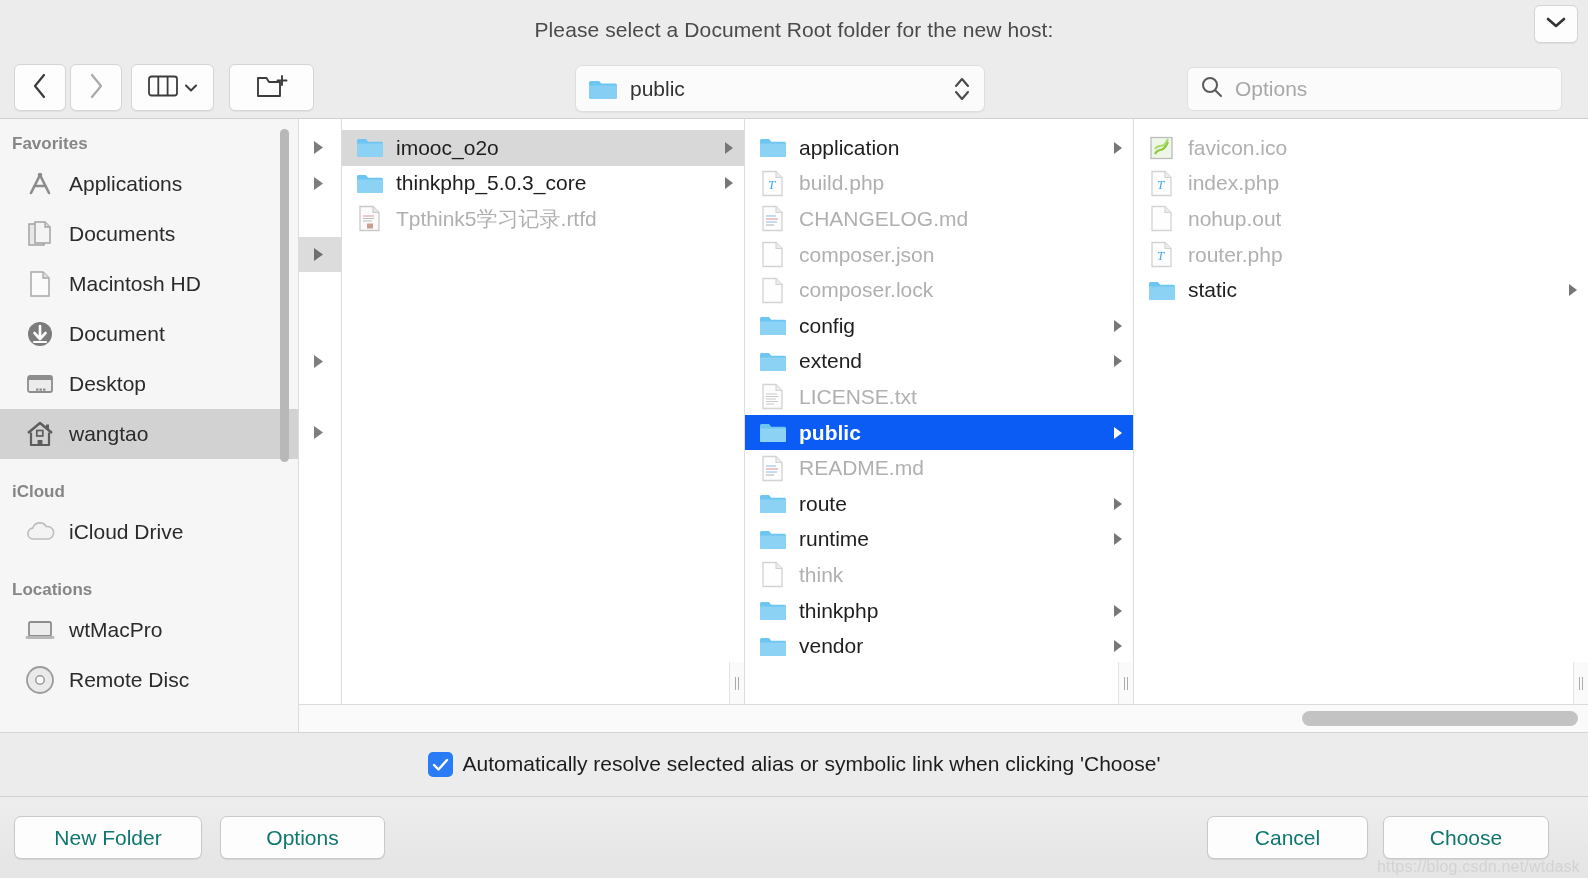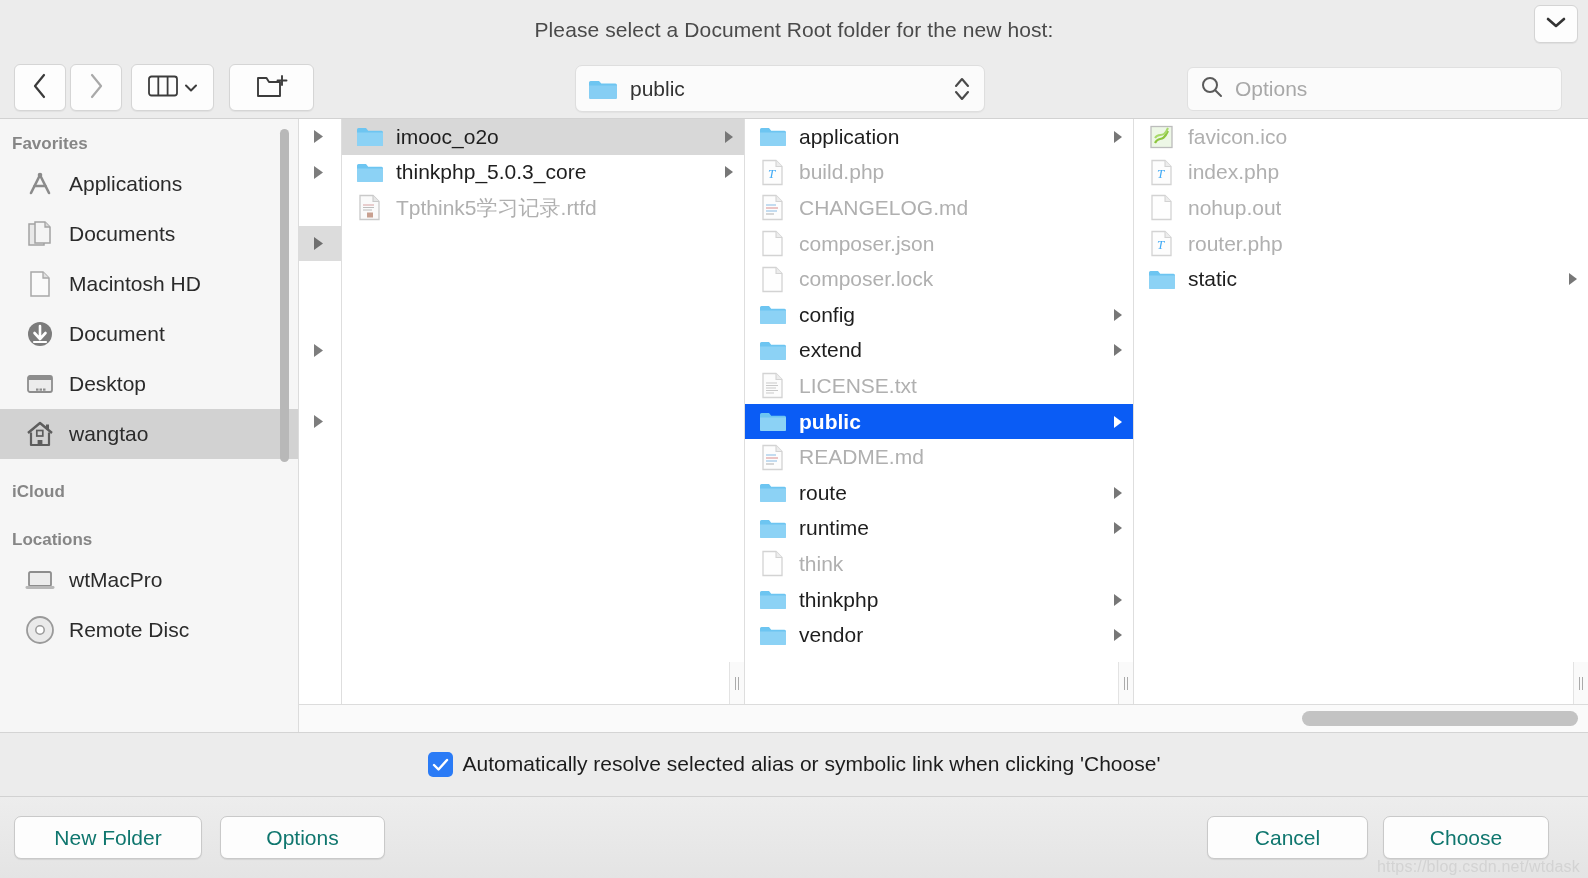--- a/index.html
+++ b/index.html
@@ -175,21 +175,21 @@
     background: #fff;
     overflow: hidden;
     flex-direction: column;
   }
   .cols-row { display: flex; flex: 1 1 auto; min-height: 0; }
   .col {
     position: relative;
     background: #fff;
     border-right: 1px solid #dedede;
     overflow: hidden;
-    padding-top: 0;
+    padding-top: 11px;
   }
   .col.partial { flex: 0 0 43px; }
   .col.c1 { flex: 0 0 403px; }
   .col.c2 { flex: 0 0 389px; }
   .col.c3 { flex: 1 1 auto; border-right: none; }
   .grip {
     position: absolute;
     right: 0; bottom: 0;
     width: 15px; height: 42px;
     background: #fafafa;
@@ -460,20 +460,28 @@
             <rect x="12.6" y="21" width="4.8" height="5" fill="#5d5d5d"></rect>
             <rect x="21" y="5.5" width="3" height="5" fill="#5d5d5d"></rect>
           </svg>
         </span>
         <span class="sb-label">wangtao</span>
       </div>
 
       <div class="sb-gap"></div>
       <div class="sb-head">iCloud</div>
 
+      <div class="sb-row">
+        <span class="sb-icon">
+          <svg width="32" height="26" viewBox="0 0 32 26">
+            <path d="M8.5 20 A5.5 5.5 0 0 1 8.8 9.1 A7.4 7.4 0 0 1 22.3 7.6 A5.2 5.2 0 0 1 24.5 20 Z" fill="#f3f3f3" stroke="#bdbdbd" stroke-width="1.6" stroke-linejoin="round"></path>
+          </svg>
+        </span>
+        <span class="sb-label">iCloud Drive</span>
+      </div>
 
       <div class="sb-gap"></div>
       <div class="sb-head">Locations</div>
 
       <div class="sb-row">
         <span class="sb-icon">
           <svg width="32" height="26" viewBox="0 0 32 26">
             <rect x="5" y="5" width="22" height="14" rx="1.6" fill="#ececec" stroke="#8d8d8d" stroke-width="1.8"></rect>
             <rect x="1.5" y="19" width="29" height="3" rx="1.4" fill="#b8b8b8"></rect>
           </svg>

